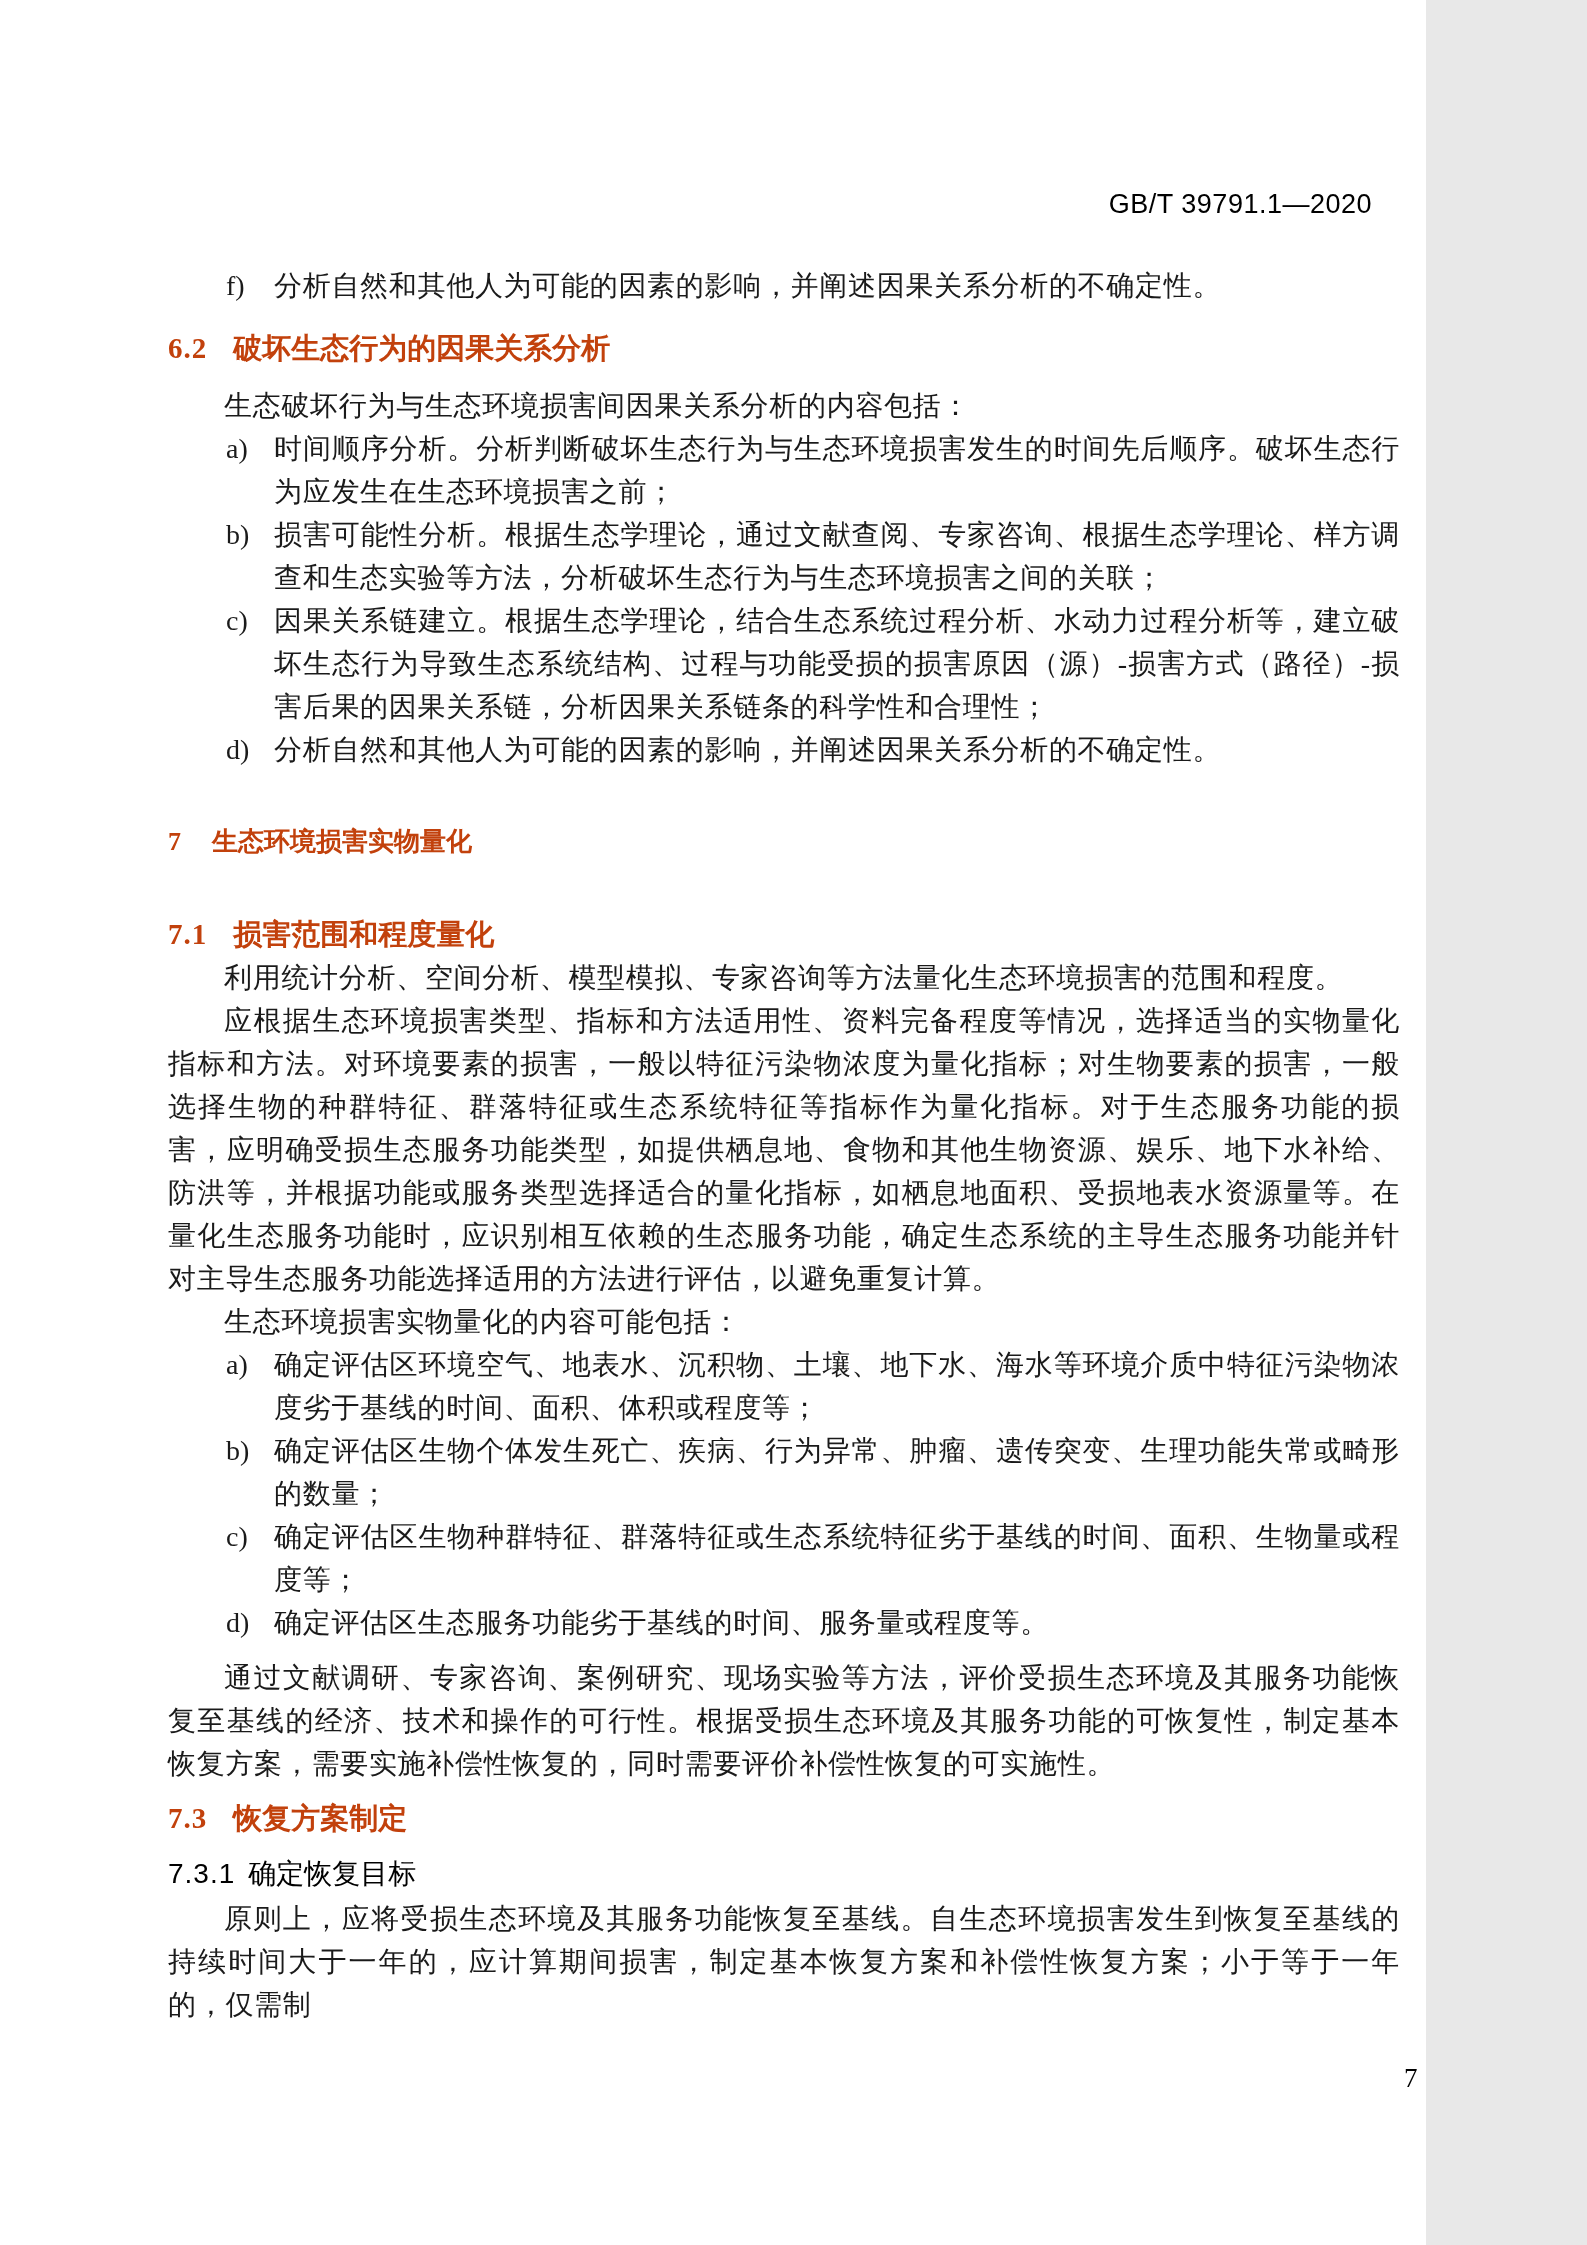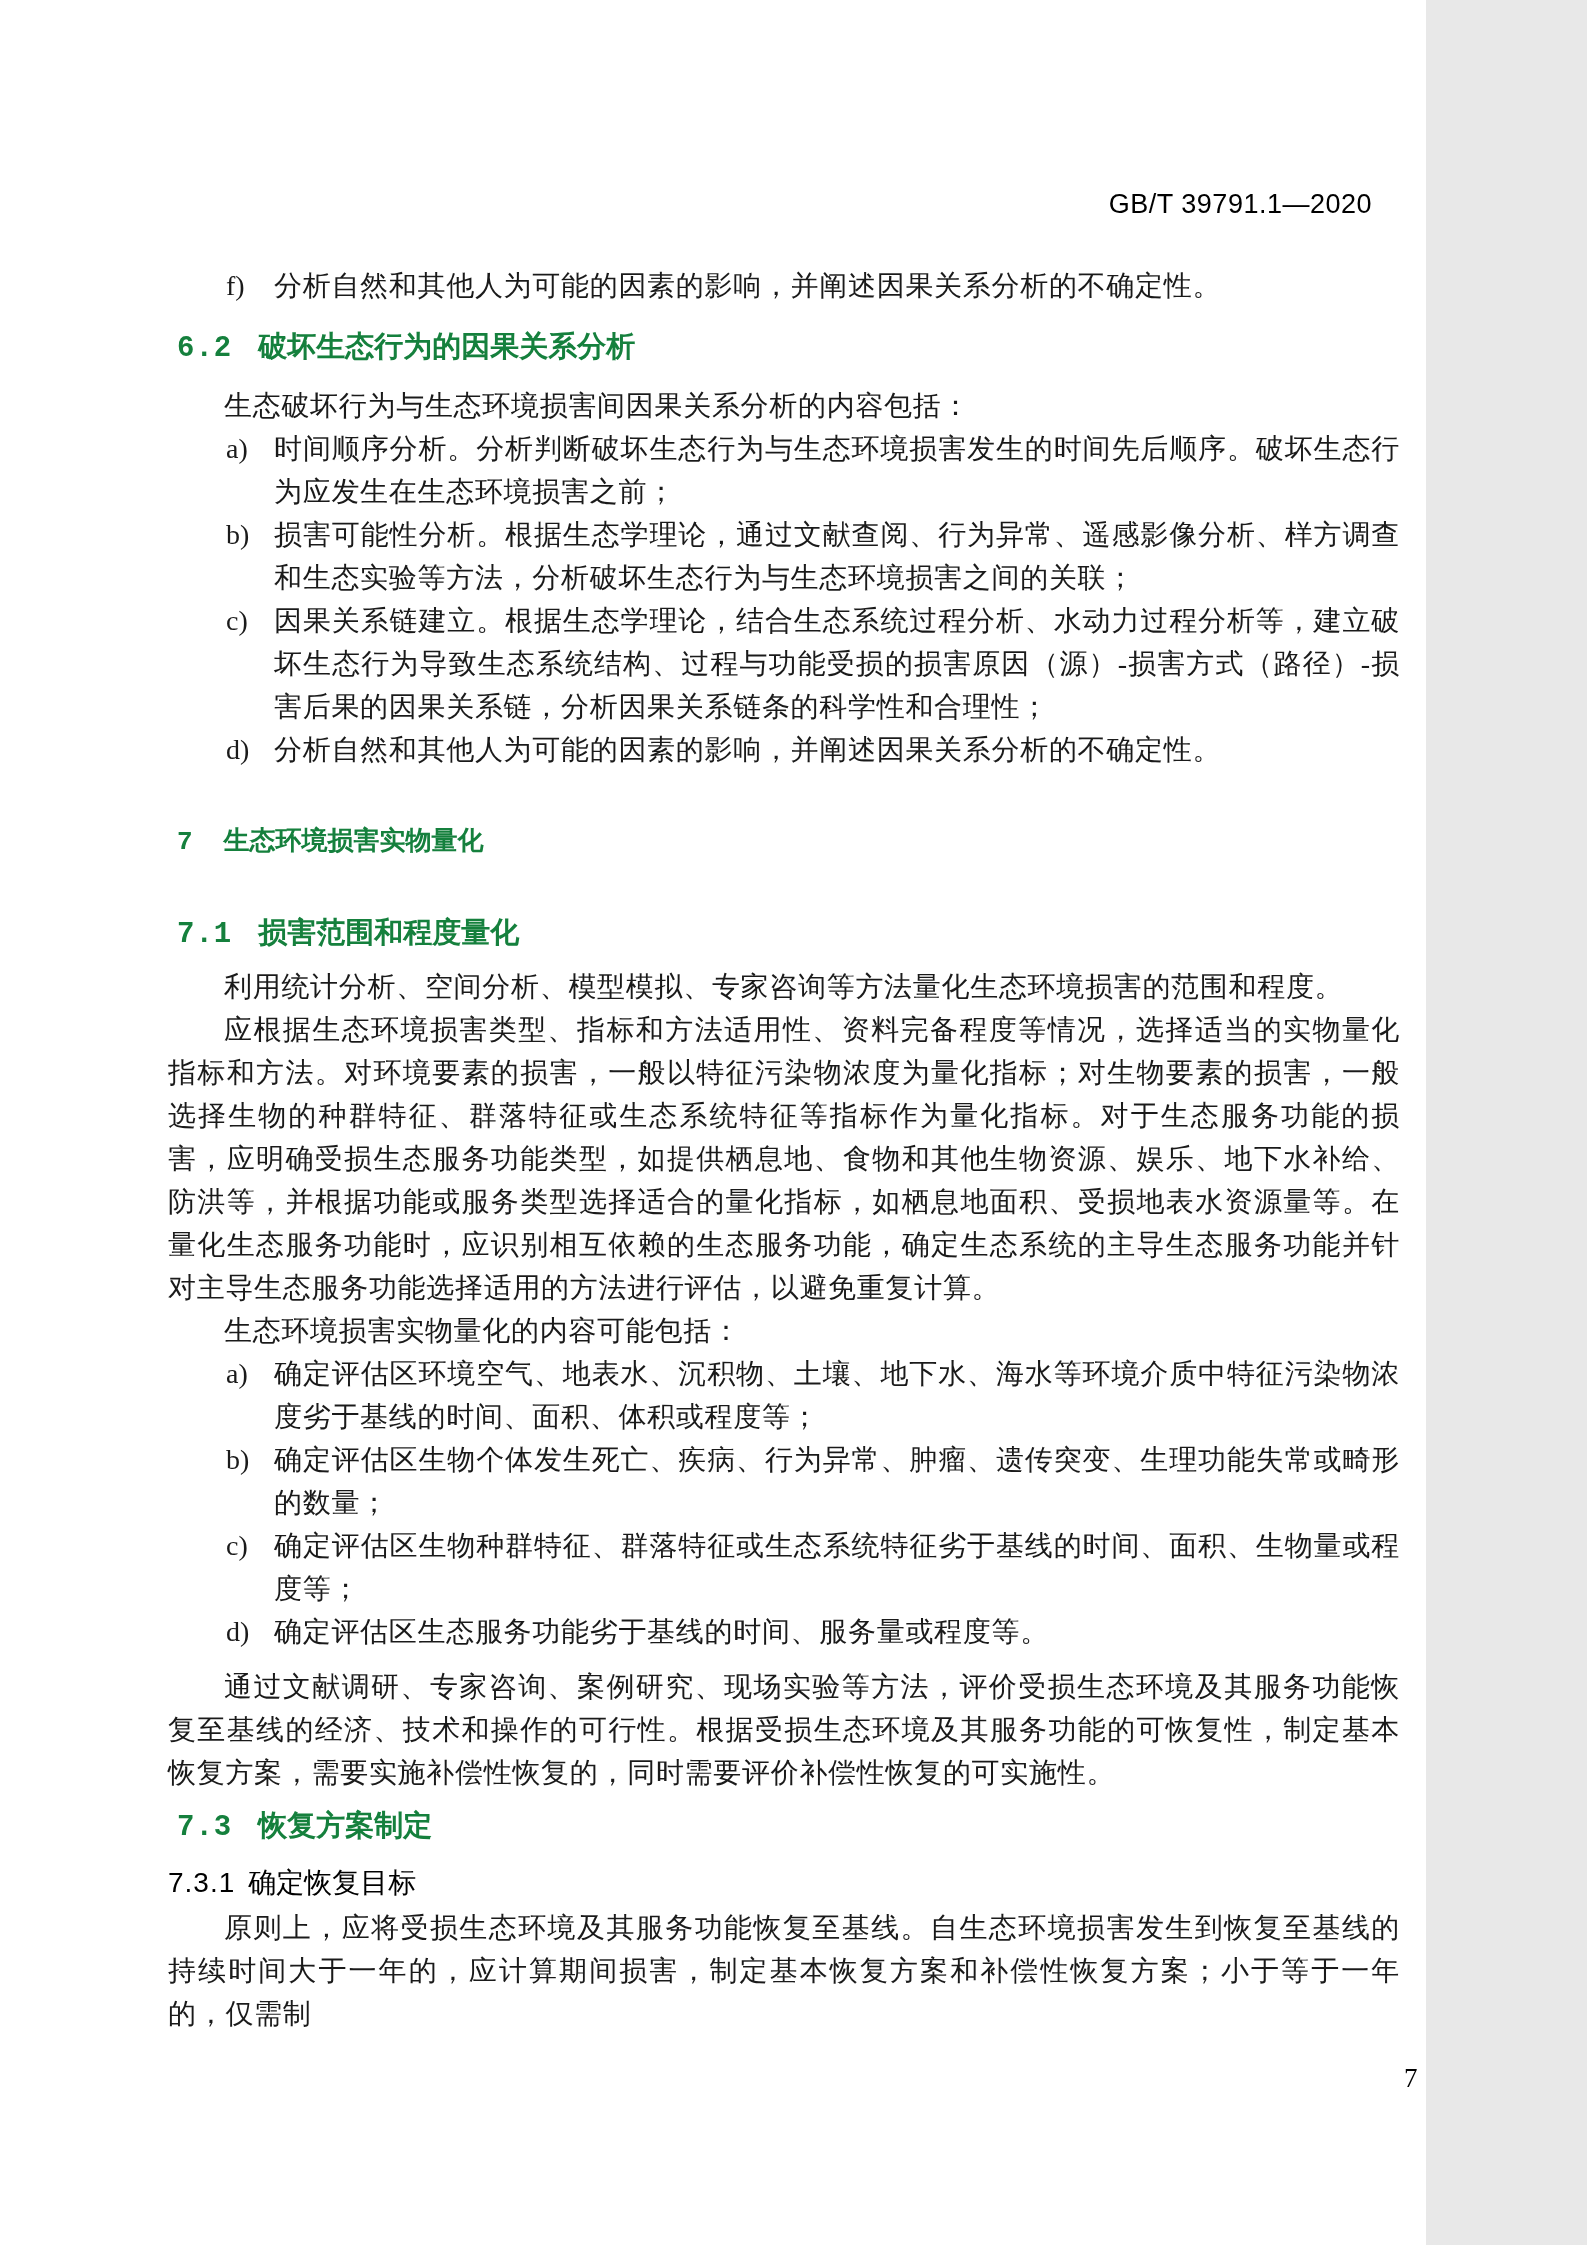--- a/index.html
+++ b/index.html
@@ -48,26 +48,26 @@
     text-align: justify;
   }
   .list-item .marker {
     position: absolute;
     left: 58px;
     top: 0;
     letter-spacing: 0;
   }
   
   .h-clause {
-    font-family: Liberation Mono, monospace;
+    font-family: Liberation Serif, serif;
     font-weight: bold;
     font-size: 29px;
     line-height: 43px;
-    margin: 9px;
-    color: #15803d;
+    margin: 0;
+    color: #c2410c;
   }
   .h-clause .clause-no { margin-right: 26px; letter-spacing: 1px; }
   .h-top {
     font-size: 26px;
     line-height: 46px;
   }
   .h-top .clause-no { margin-right: 30px; }
   
   .h-sub {
     font-weight: normal;
@@ -122,21 +122,21 @@
     </h3>
 
     <p class="para indent mt-intro">生态破坏行为与生态环境损害间因果关系分析的内容包括：</p>
 
     <div class="list-item">
       <span class="marker">a)</span>
       <span>时间顺序分析。分析判断破坏生态行为与生态环境损害发生的时间先后顺序。破坏生态行为应发生在生态环境损害之前；</span>
     </div>
     <div class="list-item">
       <span class="marker">b)</span>
-      <span>损害可能性分析。根据生态学理论，通过文献查阅、行为异常、遥感影像分析、样方调查和生态实验等方法，分析破坏生态行为与生态环境损害之间的关联；</span>
+      <span>损害可能性分析。根据生态学理论，通过文献查阅、专家咨询、根据生态学理论、样方调查和生态实验等方法，分析破坏生态行为与生态环境损害之间的关联；</span>
     </div>
     <div class="list-item">
       <span class="marker">c)</span>
       <span>因果关系链建立。根据生态学理论，结合生态系统过程分析、水动力过程分析等，建立破坏生态行为导致生态系统结构、过程与功能受损的损害原因（源）-损害方式（路径）-损害后果的因果关系链，分析因果关系链条的科学性和合理性；</span>
     </div>
     <div class="list-item">
       <span class="marker">d)</span>
       <span>分析自然和其他人为可能的因素的影响，并阐述因果关系分析的不确定性。</span>
     </div>
 

